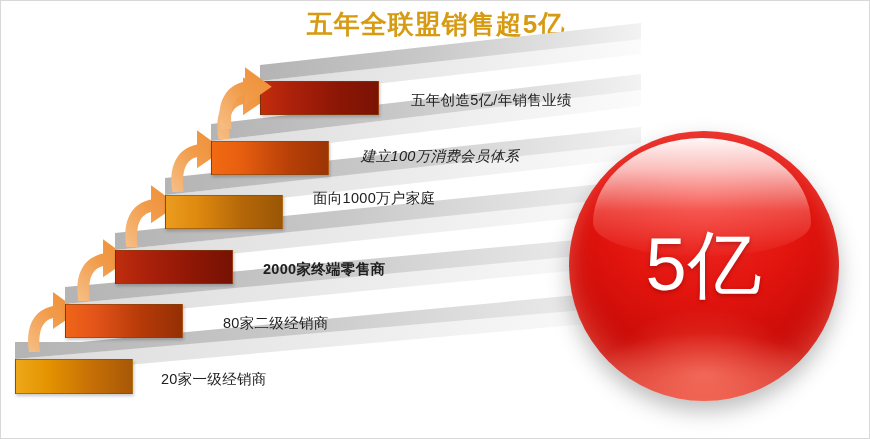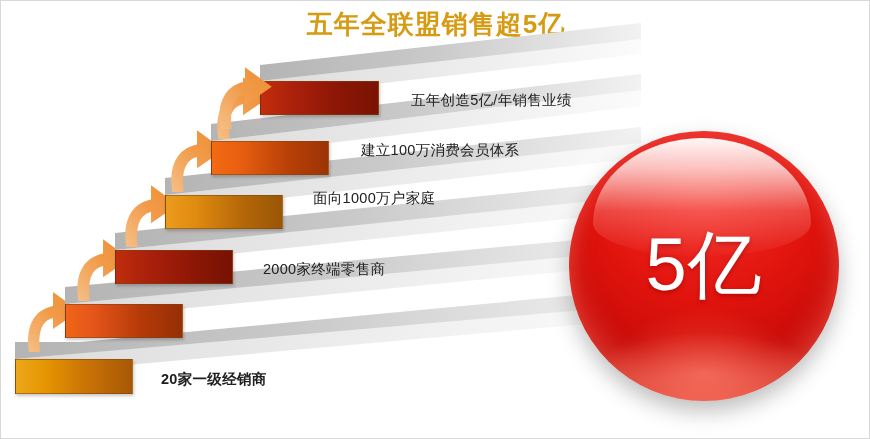--- a/index.html
+++ b/index.html
@@ -153,46 +153,47 @@
       <svg class="arrow" style="left:18px;top:283px;" width="66" height="72" viewBox="0 0 66 72">
         <defs>
           <linearGradient id="ag1" x1="0" y1="1" x2="1" y2="0">
             <stop offset="0" stop-color="#f6bf86"></stop>
             <stop offset="0.55" stop-color="#f19a48"></stop>
             <stop offset="1" stop-color="#ee8f34"></stop>
           </linearGradient>
         </defs>
         <path d="M10,68 C6,44 14,26 34,22 L34,8 L60,27 L34,45 L34,34 C22,37 19,49 21,68 Z" fill="url(#ag1)"></path>
       </svg>
-      <div class="steplabel" style="left:160px;top:369px;font-weight:bold;">20家一级经销商</div>
+      <div class="steplabel" style="left:160px;top:369px;">20家一级经销商</div>
     </div>
 
     <div class="step">
       <svg class="tread" width="640" height="439">
         <polygon points="64,303 640,247 640,263 64,319" fill="url(#tgs1)"></polygon>
         <polygon points="64,286 640,233 640,249 64,303" fill="url(#tg1)"></polygon>
       </svg>
       <div class="riser" style="left:64px;top:303px;width:118px;height:34px;
                   background:linear-gradient(to right,#f06518 0%,#e4551a 24%,#b63a08 64%,#952f05 100%);"></div>
       <svg class="arrow" style="left:66px;top:230px;" width="70" height="74" viewBox="0 0 66 72">
         <path d="M10,68 C6,44 14,26 34,22 L34,8 L60,27 L34,45 L34,34 C22,37 19,49 21,68 Z" fill="url(#ag1)"></path>
       </svg>
+      <div class="steplabel" style="left:222px;top:313px;">80家二级经销商</div>
     </div>
 
     <div class="step">
       <svg class="tread" width="640" height="439">
         <polygon points="114,249 640,194 640,210 114,265" fill="url(#tgs1)"></polygon>
         <polygon points="114,232 640,179 640,195 114,249" fill="url(#tg1)"></polygon>
       </svg>
       <div class="riser" style="left:114px;top:249px;width:118px;height:34px;
                   background:linear-gradient(to right,#bf2d0d 0%,#ab210b 26%,#8e1705 66%,#761204 100%);"></div>
       <svg class="arrow" style="left:114px;top:176px;" width="70" height="74" viewBox="0 0 66 72">
         <path d="M10,68 C6,44 14,26 34,22 L34,8 L60,27 L34,45 L34,34 C22,37 19,49 21,68 Z" fill="url(#ag1)"></path>
       </svg>
-      <div class="steplabel" style="left:262px;top:259px;">2000家终端零售商</div>
+      <div class="steplabel" style="left:262px;top:259px;font-weight:bold;">2000家终端零售商</div>
     </div>
 
     <div class="step">
       <svg class="tread" width="640" height="439">
         <polygon points="164,194 640,141 640,157 164,210" fill="url(#tgs1)"></polygon>
         <polygon points="164,177 640,126 640,142 164,194" fill="url(#tg1)"></polygon>
       </svg>
       <div class="riser" style="left:164px;top:194px;width:118px;height:34px;
                   background:linear-gradient(to right,#eb9c1d 0%,#df8a10 26%,#b46708 66%,#9a5606 100%);"></div>
       <svg class="arrow" style="left:160px;top:121px;" width="70" height="74" viewBox="0 0 66 72">
@@ -204,21 +205,21 @@
     <div class="step">
       <svg class="tread" width="640" height="439">
         <polygon points="210,140 640,89 640,105 210,156" fill="url(#tgs1)"></polygon>
         <polygon points="210,123 640,73 640,89 210,140" fill="url(#tg1)"></polygon>
       </svg>
       <div class="riser" style="left:210px;top:140px;width:118px;height:34px;
                   background:linear-gradient(to right,#f26a12 0%,#e85f10 24%,#b84007 66%,#9c3405 100%);"></div>
       <svg class="arrow" style="left:206px;top:68px;" width="70" height="74" viewBox="0 0 66 72">
         <path d="M10,68 C6,44 14,26 34,22 L34,8 L60,27 L34,45 L34,34 C22,37 19,49 21,68 Z" fill="url(#ag1)"></path>
       </svg>
-      <div class="steplabel" style="left:360px;top:140px;">建立100万消费会员体系</div>
+      <div class="steplabel" style="left:360px;top:146px;font-style:italic;">建立100万消费会员体系</div>
     </div>
 
     <div class="step">
       <svg class="tread" width="640" height="439">
         <polygon points="259,80 640,37 640,53 259,96" fill="url(#tgs1)"></polygon>
         <polygon points="259,64 640,22 640,38 259,80" fill="url(#tg1)"></polygon>
       </svg>
       <div class="riser" style="left:259px;top:80px;width:119px;height:34px;
                   background:linear-gradient(to right,#c32d0c 0%,#ac210b 26%,#8c1605 66%,#7a1304 100%);"></div>
       <svg class="arrow" style="left:206px;top:55px;" width="70" height="74" viewBox="0 0 66 72">

